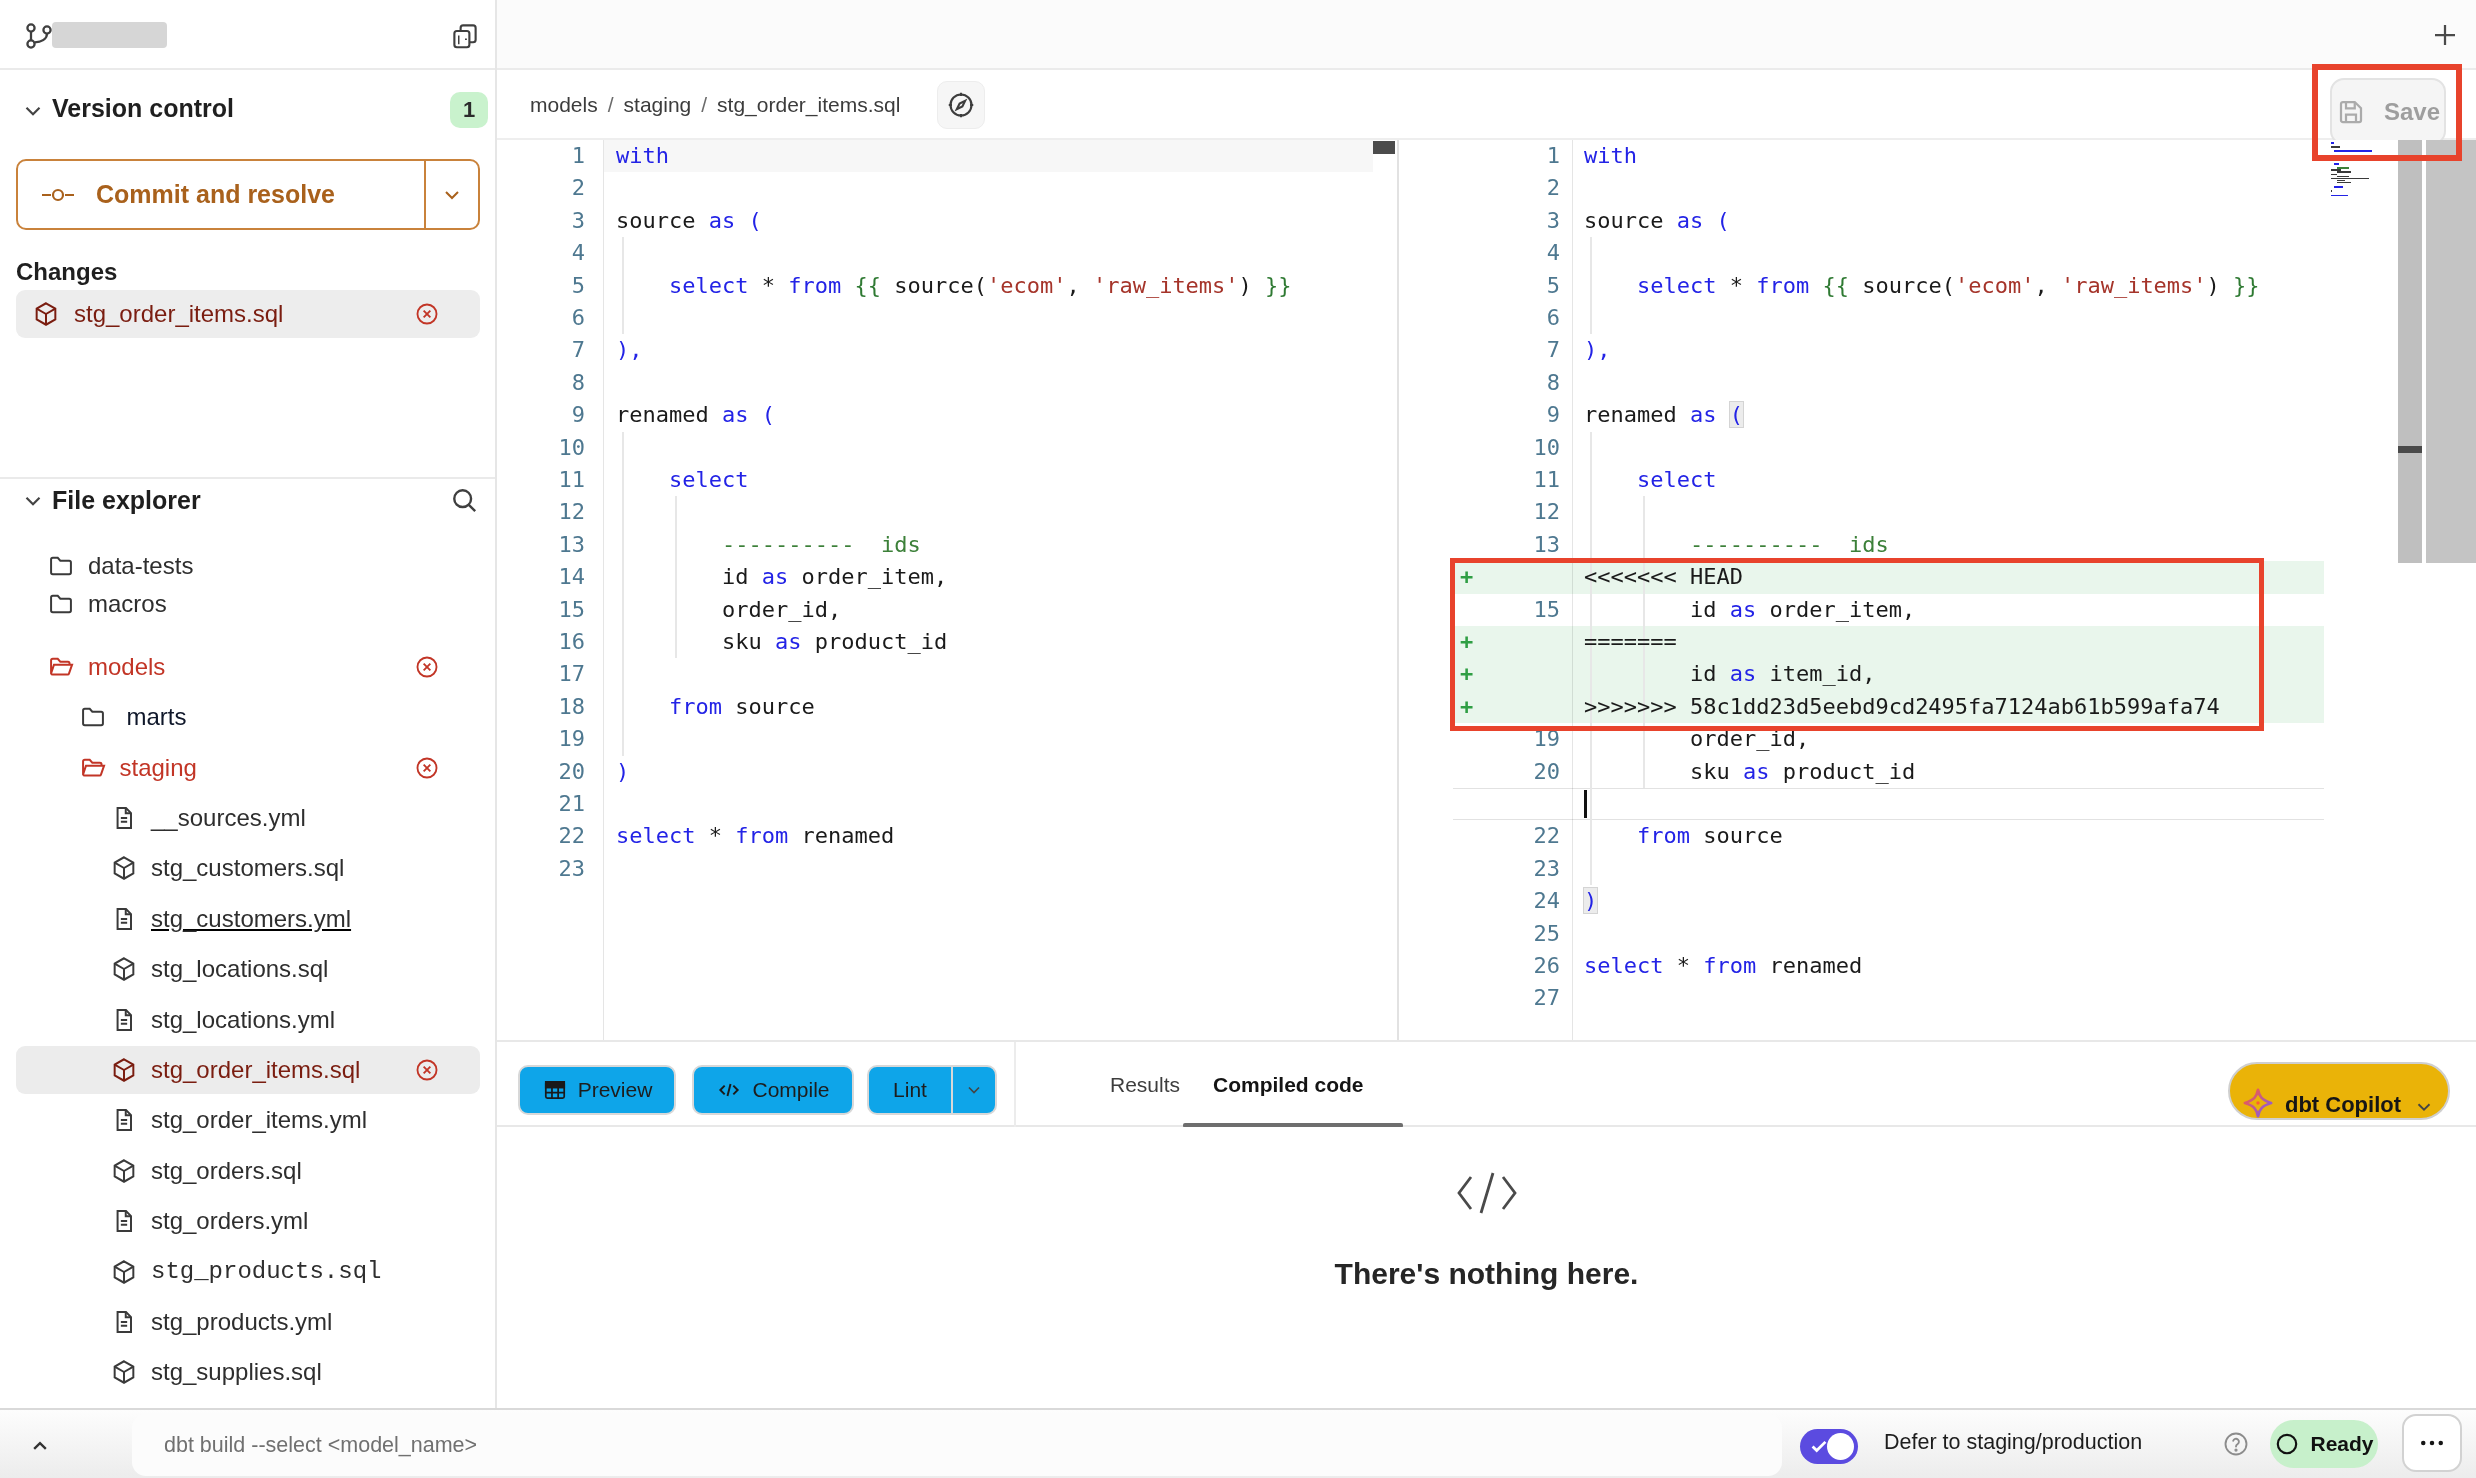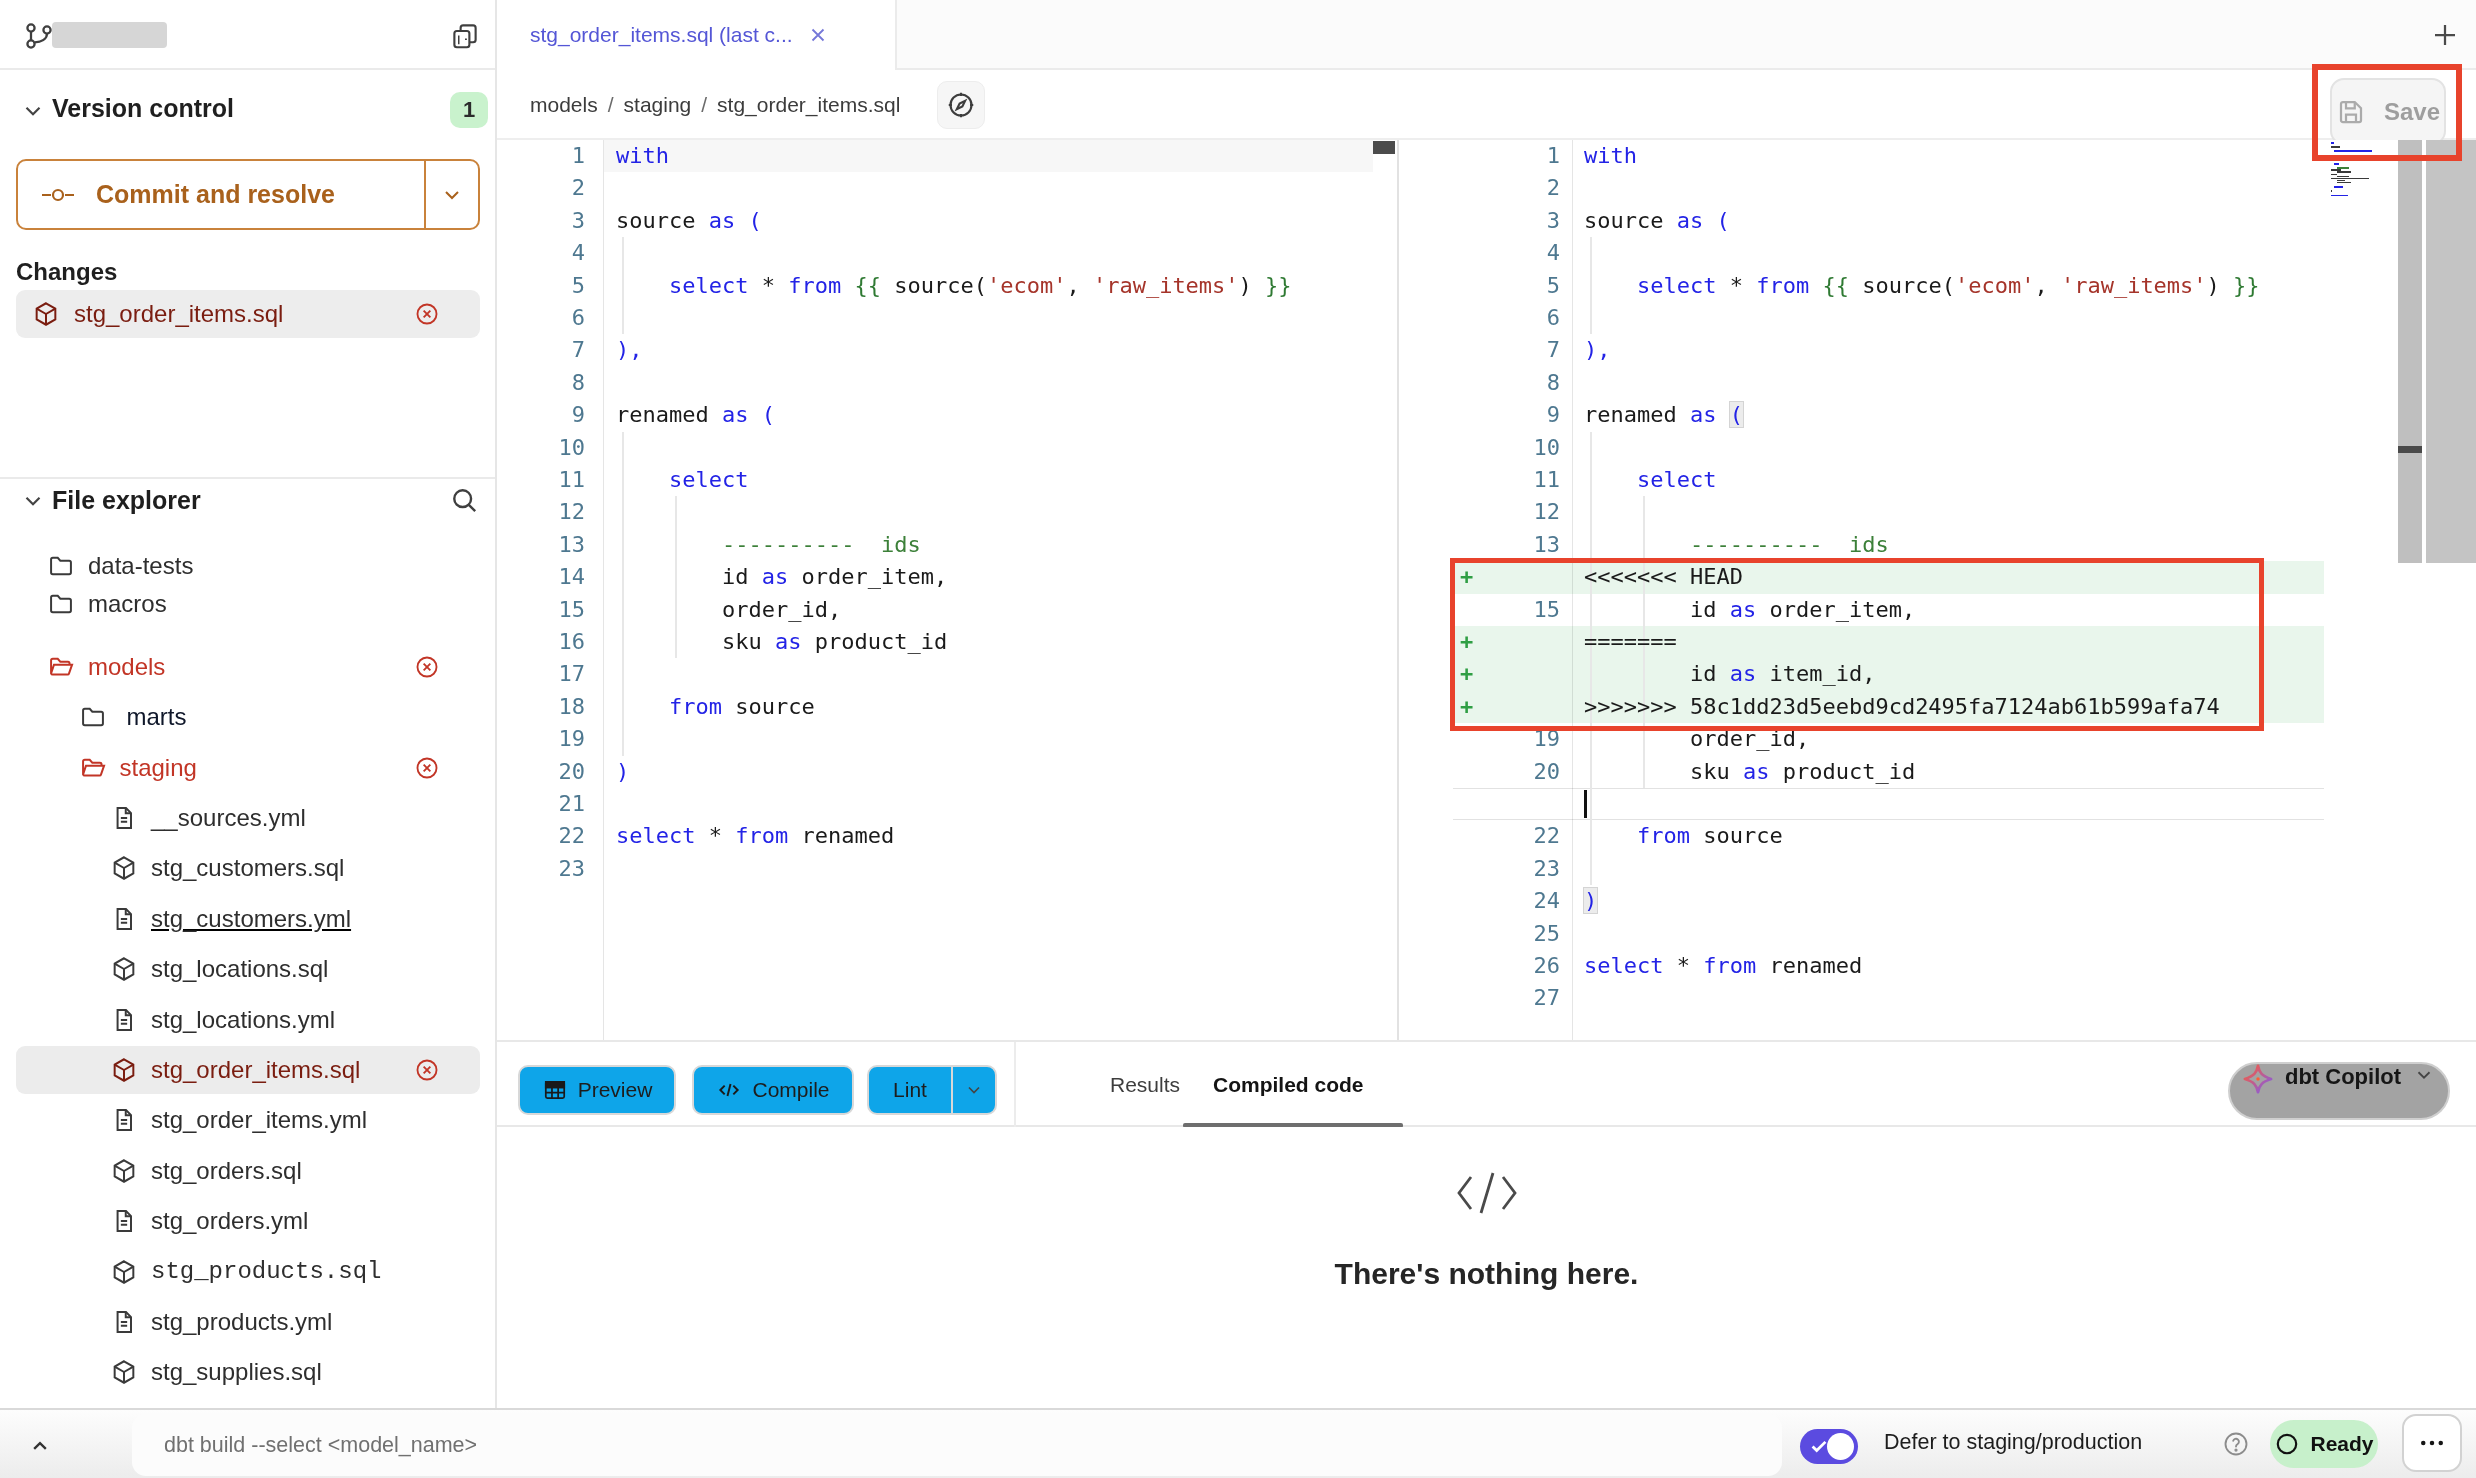--- a/index.html
+++ b/index.html
@@ -64,21 +64,21 @@
 
   
   #toolbar { position:absolute; left:497px; top:1040px; width:1979px; height:87px; background:#fff; border-top:2px solid #e8e8e8; border-bottom:2px solid #e8e8e8; }
   .tb-btn { position:absolute; top:23px; height:50px; background:#0ea5e9; border:2px solid #d8d8d8; border-radius:10px;
             display:flex; align-items:center; justify-content:center; gap:10px; font-size:21px; font-weight:400; color:#1d1d1d; cursor:pointer; }
   #tb-divider { position:absolute; left:517px; top:0; width:2px; height:85px; background:#ececec; }
   .res-tab { position:absolute; top:0; height:85px; display:flex; align-items:center; font-size:21px; color:#3d3d3d; cursor:pointer; }
   .res-tab.active { color:#141414; font-weight:600; }
   #tab-underline { position:absolute; left:686px; top:81px; width:220px; height:5px; background:#6e6e6e; border-radius:2px; }
   #copilot-btn { position:absolute; left:1731px; top:20px; width:222px; height:58px; border:2px solid #cfcfcf; border-radius:29px;
-                 background:#a3a3a3; display:flex; align-items:flex-start; justify-content:center; gap:12px; cursor:pointer; }
+                 background:#eab308; display:flex; align-items:flex-end; justify-content:center; gap:12px; cursor:pointer; }
   #copilot-btn .clabel { font-size:22px; font-weight:600; color:#161616; }
 
   
   #results { position:absolute; left:497px; top:1127px; width:1979px; height:281px; background:#fff; }
   #empty-icon { position:absolute; left:0; right:0; top:38px; display:flex; justify-content:center; }
   #empty-title { position:absolute; left:0; right:0; top:130px; text-align:center; font-size:30px; font-weight:700; color:#262626; }
   #empty-sub { position:absolute; left:0; right:0; top:182px; text-align:center; font-size:27px; color:#4f4f4f; }
 
   
   #statusbar { position:absolute; left:0; top:1408px; width:2476px; height:70px; border-top:2px solid #d9d9d9;
@@ -341,28 +341,20 @@
             <path d="M12 2.8l8 4.6v9.2l-8 4.6-8-4.6V7.4z"></path>
             <path d="M12 21.2V12M12 12 4 7.4M12 12l8-4.6"></path>
           </svg>
         </span>
         <span class="name" style="margin-left:13px;color:#2e2e2e;">stg_supplies.sql</span>
       </div>
     </div>
 </div>
 
 <div id="tabbar">
-  <div id="tab-active">
-    <span class="tlabel">stg_order_items.sql (last c...</span>
-    <span style="margin-left:14px;">
-      <svg width="22" height="22" viewBox="0 0 24 24" fill="none" stroke="#7577d8" stroke-width="2">
-          <path d="M6 6l12 12M18 6L6 18"></path>
-        </svg>
-    </span>
-  </div>
   <span id="tab-plus">
     <svg width="30" height="30" viewBox="0 0 24 24" fill="none" stroke="#4a4a4a" stroke-width="1.8">
         <path d="M12 4v16M4 12h16"></path>
       </svg>
   </span>
 </div>
 
 <div id="crumbrow">
   <div id="breadcrumb">
     <span>models</span>

